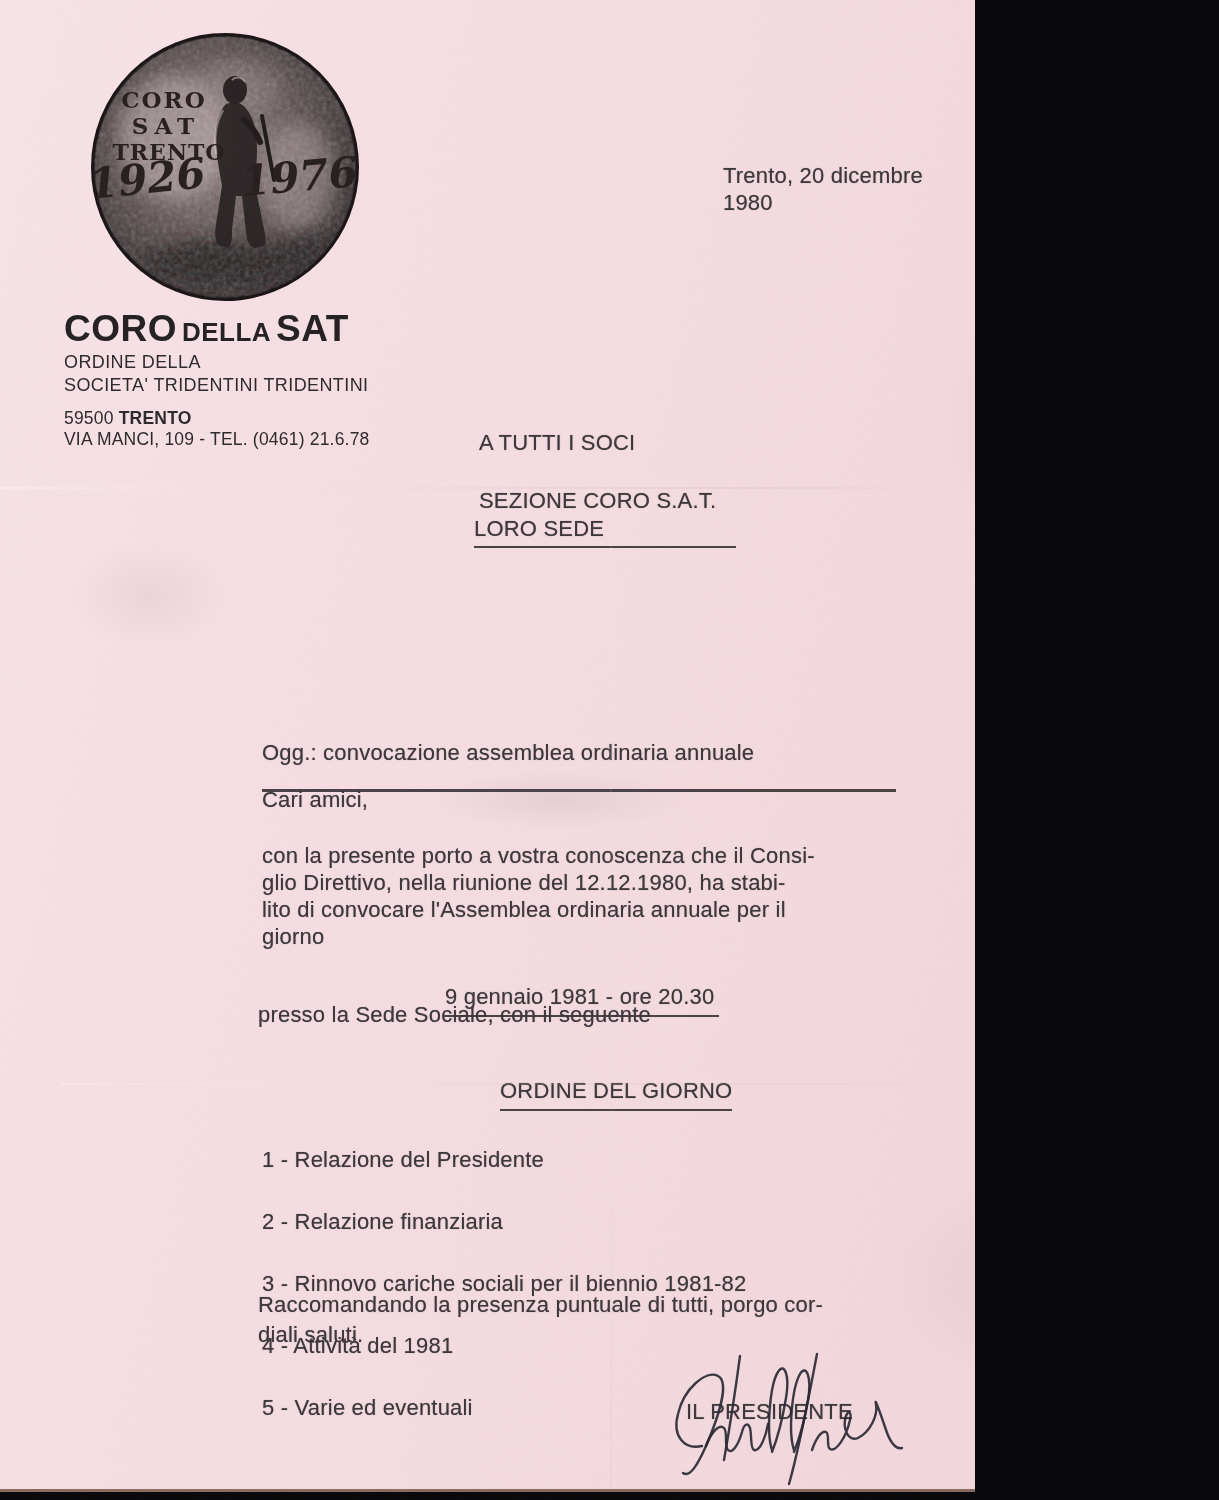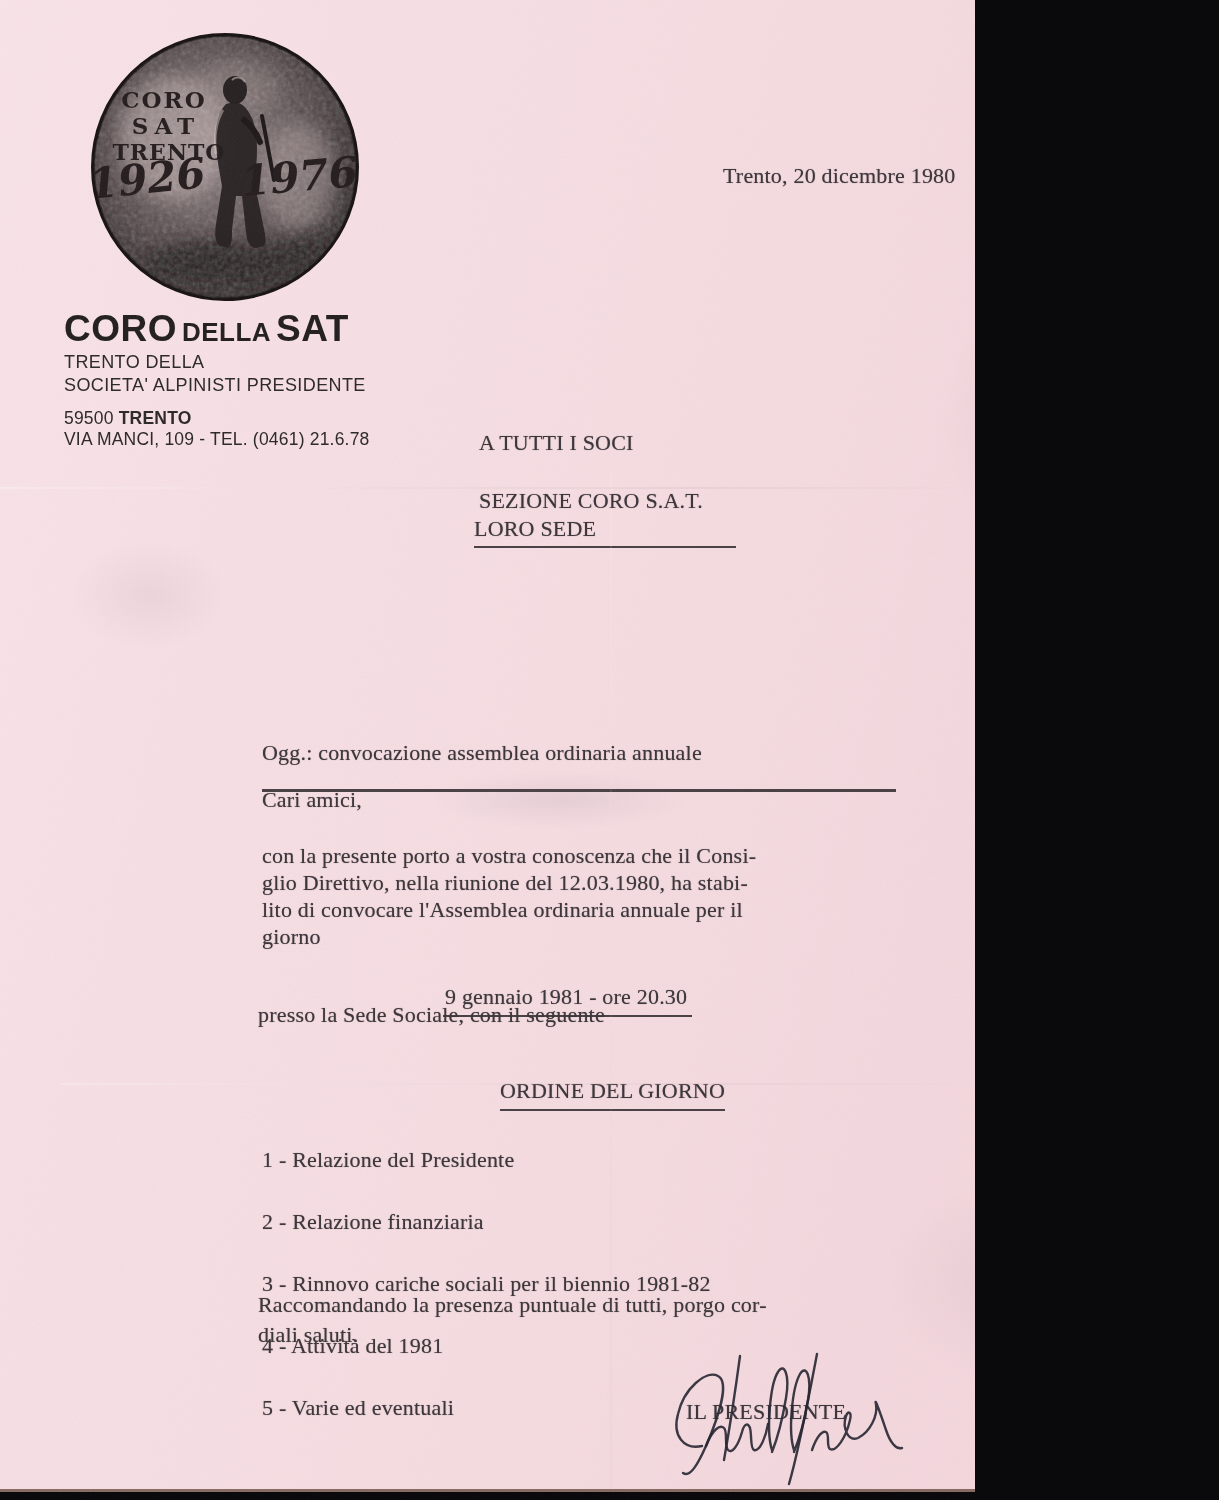--- a/index.html
+++ b/index.html
@@ -1,20 +1,20 @@
 <!DOCTYPE html>
 <html><head>
 <meta charset="utf-8">
 <style>
   html,body{margin:0;padding:0;background:#0a0a0c;}
   .scan{position:relative;width:975px;height:1500px;overflow:hidden;
         background:linear-gradient(104deg,#f8e3e8 0%,#f6dee3 38%,#f4dadf 72%,#f2d6dc 100%);
         font-family:"Liberation Mono", monospace;}
   
-  .type{position:absolute;font-family:Liberation Serif, serif;font-size:22px;line-height:27px;
+  .type{position:absolute;font-family:Liberation Sans, sans-serif;font-size:22px;line-height:27px;
         color:#3a3439;text-shadow:0 0 1px rgba(58,52,57,.55);letter-spacing:.2px;white-space:pre-line;}
   .u2{display:inline-block;border-bottom:2px solid rgba(47,41,44,.88);}
   
   .lh{position:absolute;left:64px;top:308px;width:316px;color:#221e1f;
       font-family:"Liberation Sans", sans-serif;}
   .org{font-weight:bold;letter-spacing:.5px;white-space:nowrap;}
   .org .big{font-size:37px;}
   .org .mid{font-size:26px;}
   .lh-sub{font-size:18px;letter-spacing:.4px;margin-top:2px;color:#2b2728;}
   .lh-addr{font-size:17.5px;letter-spacing:.2px;color:#2b2728;}
@@ -89,22 +89,22 @@
       </g>
     </g>
   </svg>
 
   <div class="lh">
     <div class="org">
       <span class="big">CORO</span>
       <span class="mid">DELLA</span>
       <span class="big">SAT</span>
     </div>
-    <div class="lh-sub">TRENTO DELLA</div>
-    <div class="lh-sub">SOCIETA' ALPINISTI PRESIDENTE</div>
+    <div class="lh-sub">ORDINE DELLA</div>
+    <div class="lh-sub">SOCIETA' TRIDENTINI TRIDENTINI</div>
     <div class="lh-gap"></div>
     <div class="lh-addr">
       <span>59500</span>
       <b>TRENTO</b>
     </div>
     <div class="lh-addr">VIA MANCI, 109 - TEL. (0461) 21.6.78</div>
   </div>
 
   <div class="type" style="left:723px;top:162px;">Trento, 20 dicembre 1980</div>
 
@@ -117,21 +117,21 @@
     <div>SEZIONE CORO S.A.T.</div>
   </div>
 
   <div class="type" style="left:262px;top:674px;">
     <span class="u2" style="width:634px;padding-bottom:23px;border-bottom-width:3px;margin-top:38px;">Ogg.: convocazione assemblea ordinaria annuale</span>
   </div>
 
   <div class="type" style="left:262px;top:786px;">Cari amici,</div>
 
   <div class="type" style="left:262px;top:842px;">con la presente porto a vostra conoscenza che il Consi-
-glio Direttivo, nella riunione del 12.03.1980, ha stabi-
+glio Direttivo, nella riunione del 12.12.1980, ha stabi-
 lito di convocare l'Assemblea ordinaria annuale per il
 giorno</div>
 
   <div class="type" style="left:443px;top:956px;">
     <span class="u2" style="padding:0 5px 5px 2px;">9 gennaio 1981  -  ore  20.30</span>
   </div>
 
   <div class="type" style="left:500px;top:1050px;">
     <span class="u2" style="padding-bottom:5px;">ORDINE  DEL  GIORNO</span>
   </div>

